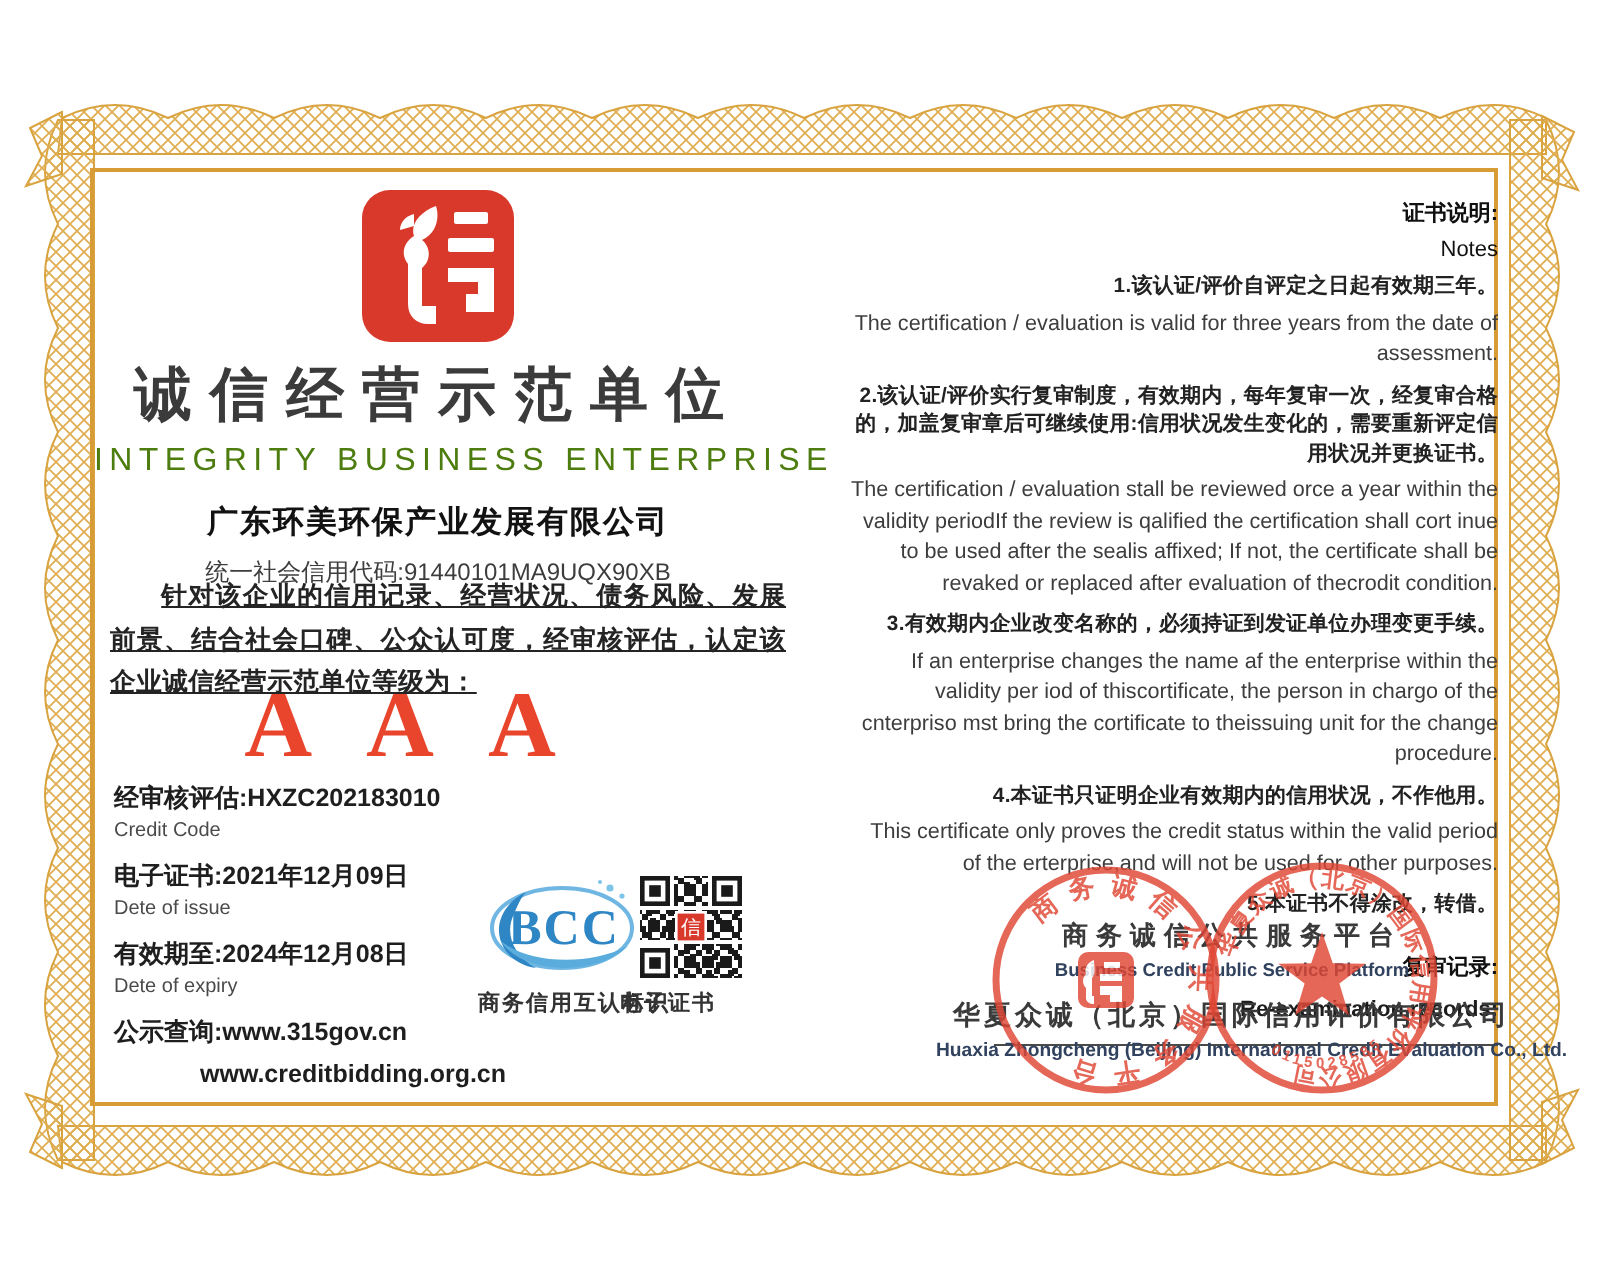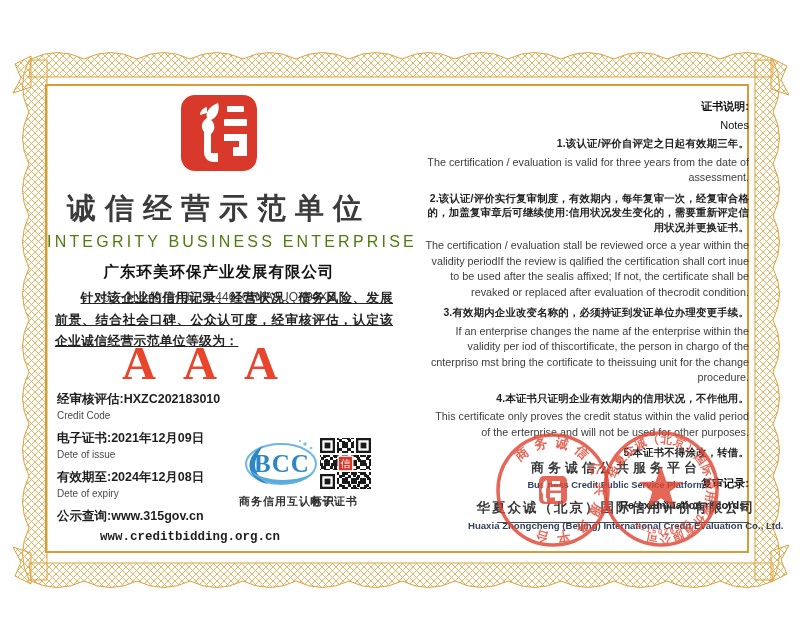--- a/index.html
+++ b/index.html
@@ -6,38 +6,38 @@
   body{
     width:800px;height:640px;position:relative;overflow:hidden;
     background:#ffffff;
     font-family:"Liberation Sans", sans-serif;
   }
   .layer{position:absolute;inset:0;}
   #border-svg{z-index:0;}
   
   .left-col{position:absolute;left:47px;top:94px;width:344px;text-align:center;z-index:1;}
   .logo-wrap{height:84px;}
-  .title{font-size:29px;font-weight:bold;color:#3b3b3b;letter-spacing:9px;margin-top:11px;white-space:nowrap;}
+  .title{font-size:29px;font-weight:bold;color:#3b3b3b;letter-spacing:9px;margin-top:0;white-space:nowrap;}
   .subtitle{font-size:16px;color:#4d7c0f;letter-spacing:3.2px;margin-top:4px;white-space:nowrap;}
   .company{font-size:15.5px;font-weight:bold;color:#121212;margin-top:11px;letter-spacing:1px;}
   .ucode{font-size:12px;color:#3d3d3d;margin-top:6px;}
   .statement{
     position:absolute;left:55px;top:287px;width:338px;z-index:1;
     font-size:12.8px;line-height:21.5px;color:#242424;font-weight:bold;
     text-align:justify;text-indent:2em;letter-spacing:0.3px;text-decoration:underline;
   }
   .grade{
     position:absolute;left:40px;top:336px;width:320px;z-index:1;text-align:center;
     font-family:"Liberation Serif", serif;font-weight:bold;font-size:47px;
     color:#E8452C;letter-spacing:27px;padding-left:27px;box-sizing:border-box;
   }
   .info{position:absolute;left:57px;top:391px;width:200px;text-align:left;z-index:1;}
   .info-zh{font-size:12.5px;font-weight:bold;color:#1e1e1e;white-space:nowrap;}
   .info-en{font-size:10px;color:#4a4a4a;margin:2px 0 9px;}
-  .url2{font-size:12.5px;font-weight:bold;color:#1e1e1e;margin:5px 0 0 43px;white-space:nowrap;font-family:Liberation Mono, monospace;}
+  .url2{font-size:12.5px;font-weight:bold;color:#1e1e1e;margin:5px 0 0 43px;white-space:nowrap;}
   .bcc{position:absolute;left:242px;top:437px;width:80px;z-index:1;}
   .qr{position:absolute;left:318px;top:436px;width:55px;height:55px;z-index:1;}
   .badge-label{position:absolute;z-index:1;font-size:11px;font-weight:bold;color:#333;letter-spacing:1px;text-align:center;white-space:nowrap;}
   .bcc-label{left:231px;top:494px;width:112px;}
   .qr-label{left:305px;top:494px;width:58px;}
   
   .notes{position:absolute;left:425px;top:99px;width:324px;z-index:1;text-align:right;}
   .notes-h-zh{font-size:11px;font-weight:bold;color:#101010;margin:0 0 5px;}
   .notes-h-en{font-size:11px;font-weight:normal;color:#101010;margin:0 0 4px;}
   .note-zh{font-size:10.4px;font-weight:bold;color:#222;margin:6px 0 3px;line-height:14.5px;letter-spacing:0.2px;}

